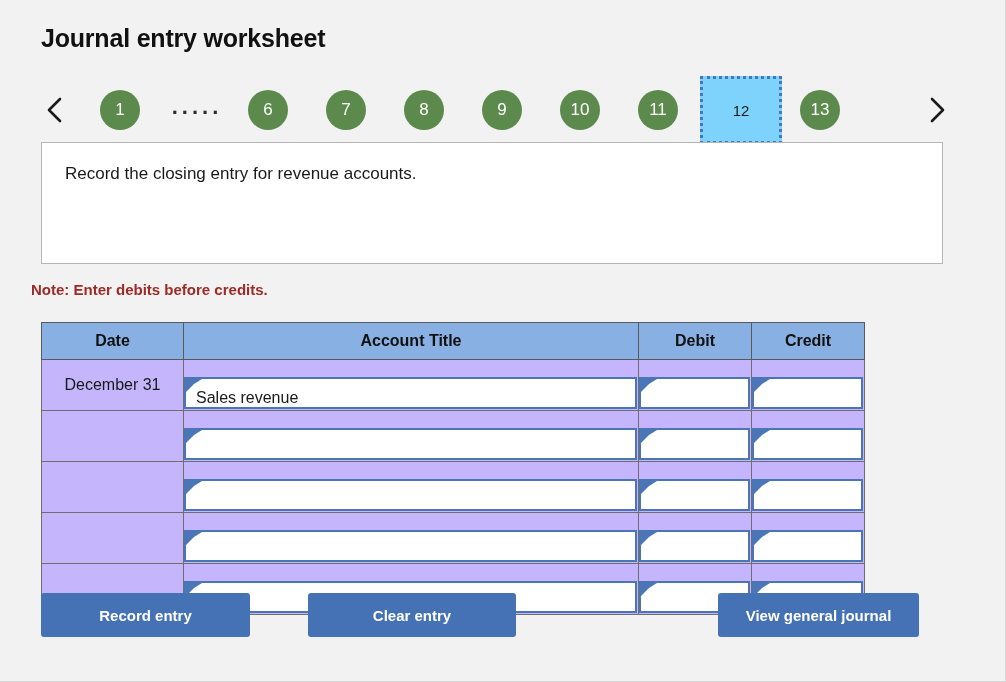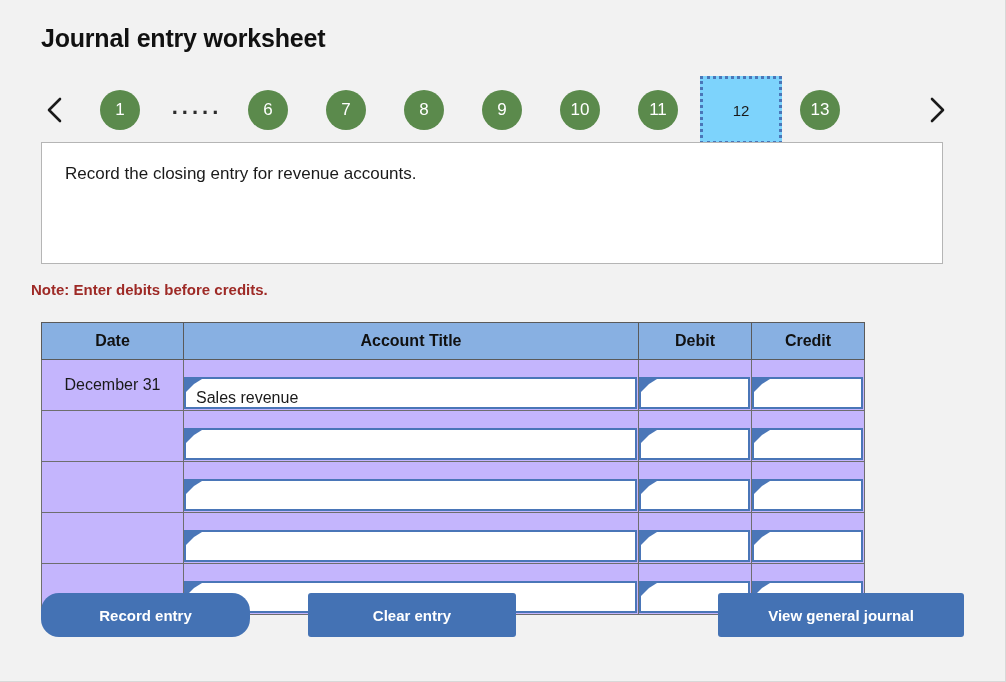--- a/index.html
+++ b/index.html
@@ -217,23 +217,23 @@
     background: #4472b4;
     color: #ffffff;
     font-size: 15px;
     font-weight: bold;
     border: none;
     border-radius: 3px;
     height: 44px;
     cursor: pointer;
     font-family: "Liberation Sans", sans-serif;
   }
-  #btn-record { left: 41px;  top: 593px; width: 209px; border-radius: 18px; }
+  #btn-record { left: 41px;  top: 593px; width: 209px; }
   #btn-clear  { left: 308px; top: 593px; width: 208px; }
-  #btn-view   { left: 718px; top: 593px; width: 246px; }
+  #btn-view   { left: 718px; top: 593px; width: 201px; }
 </style>
 </head>
 <body>
 
 <div id="page">
 
   <div id="title">Journal entry worksheet</div>
 
   <div id="stepnav">
     <div class="nav-arrow" id="nav-prev">

